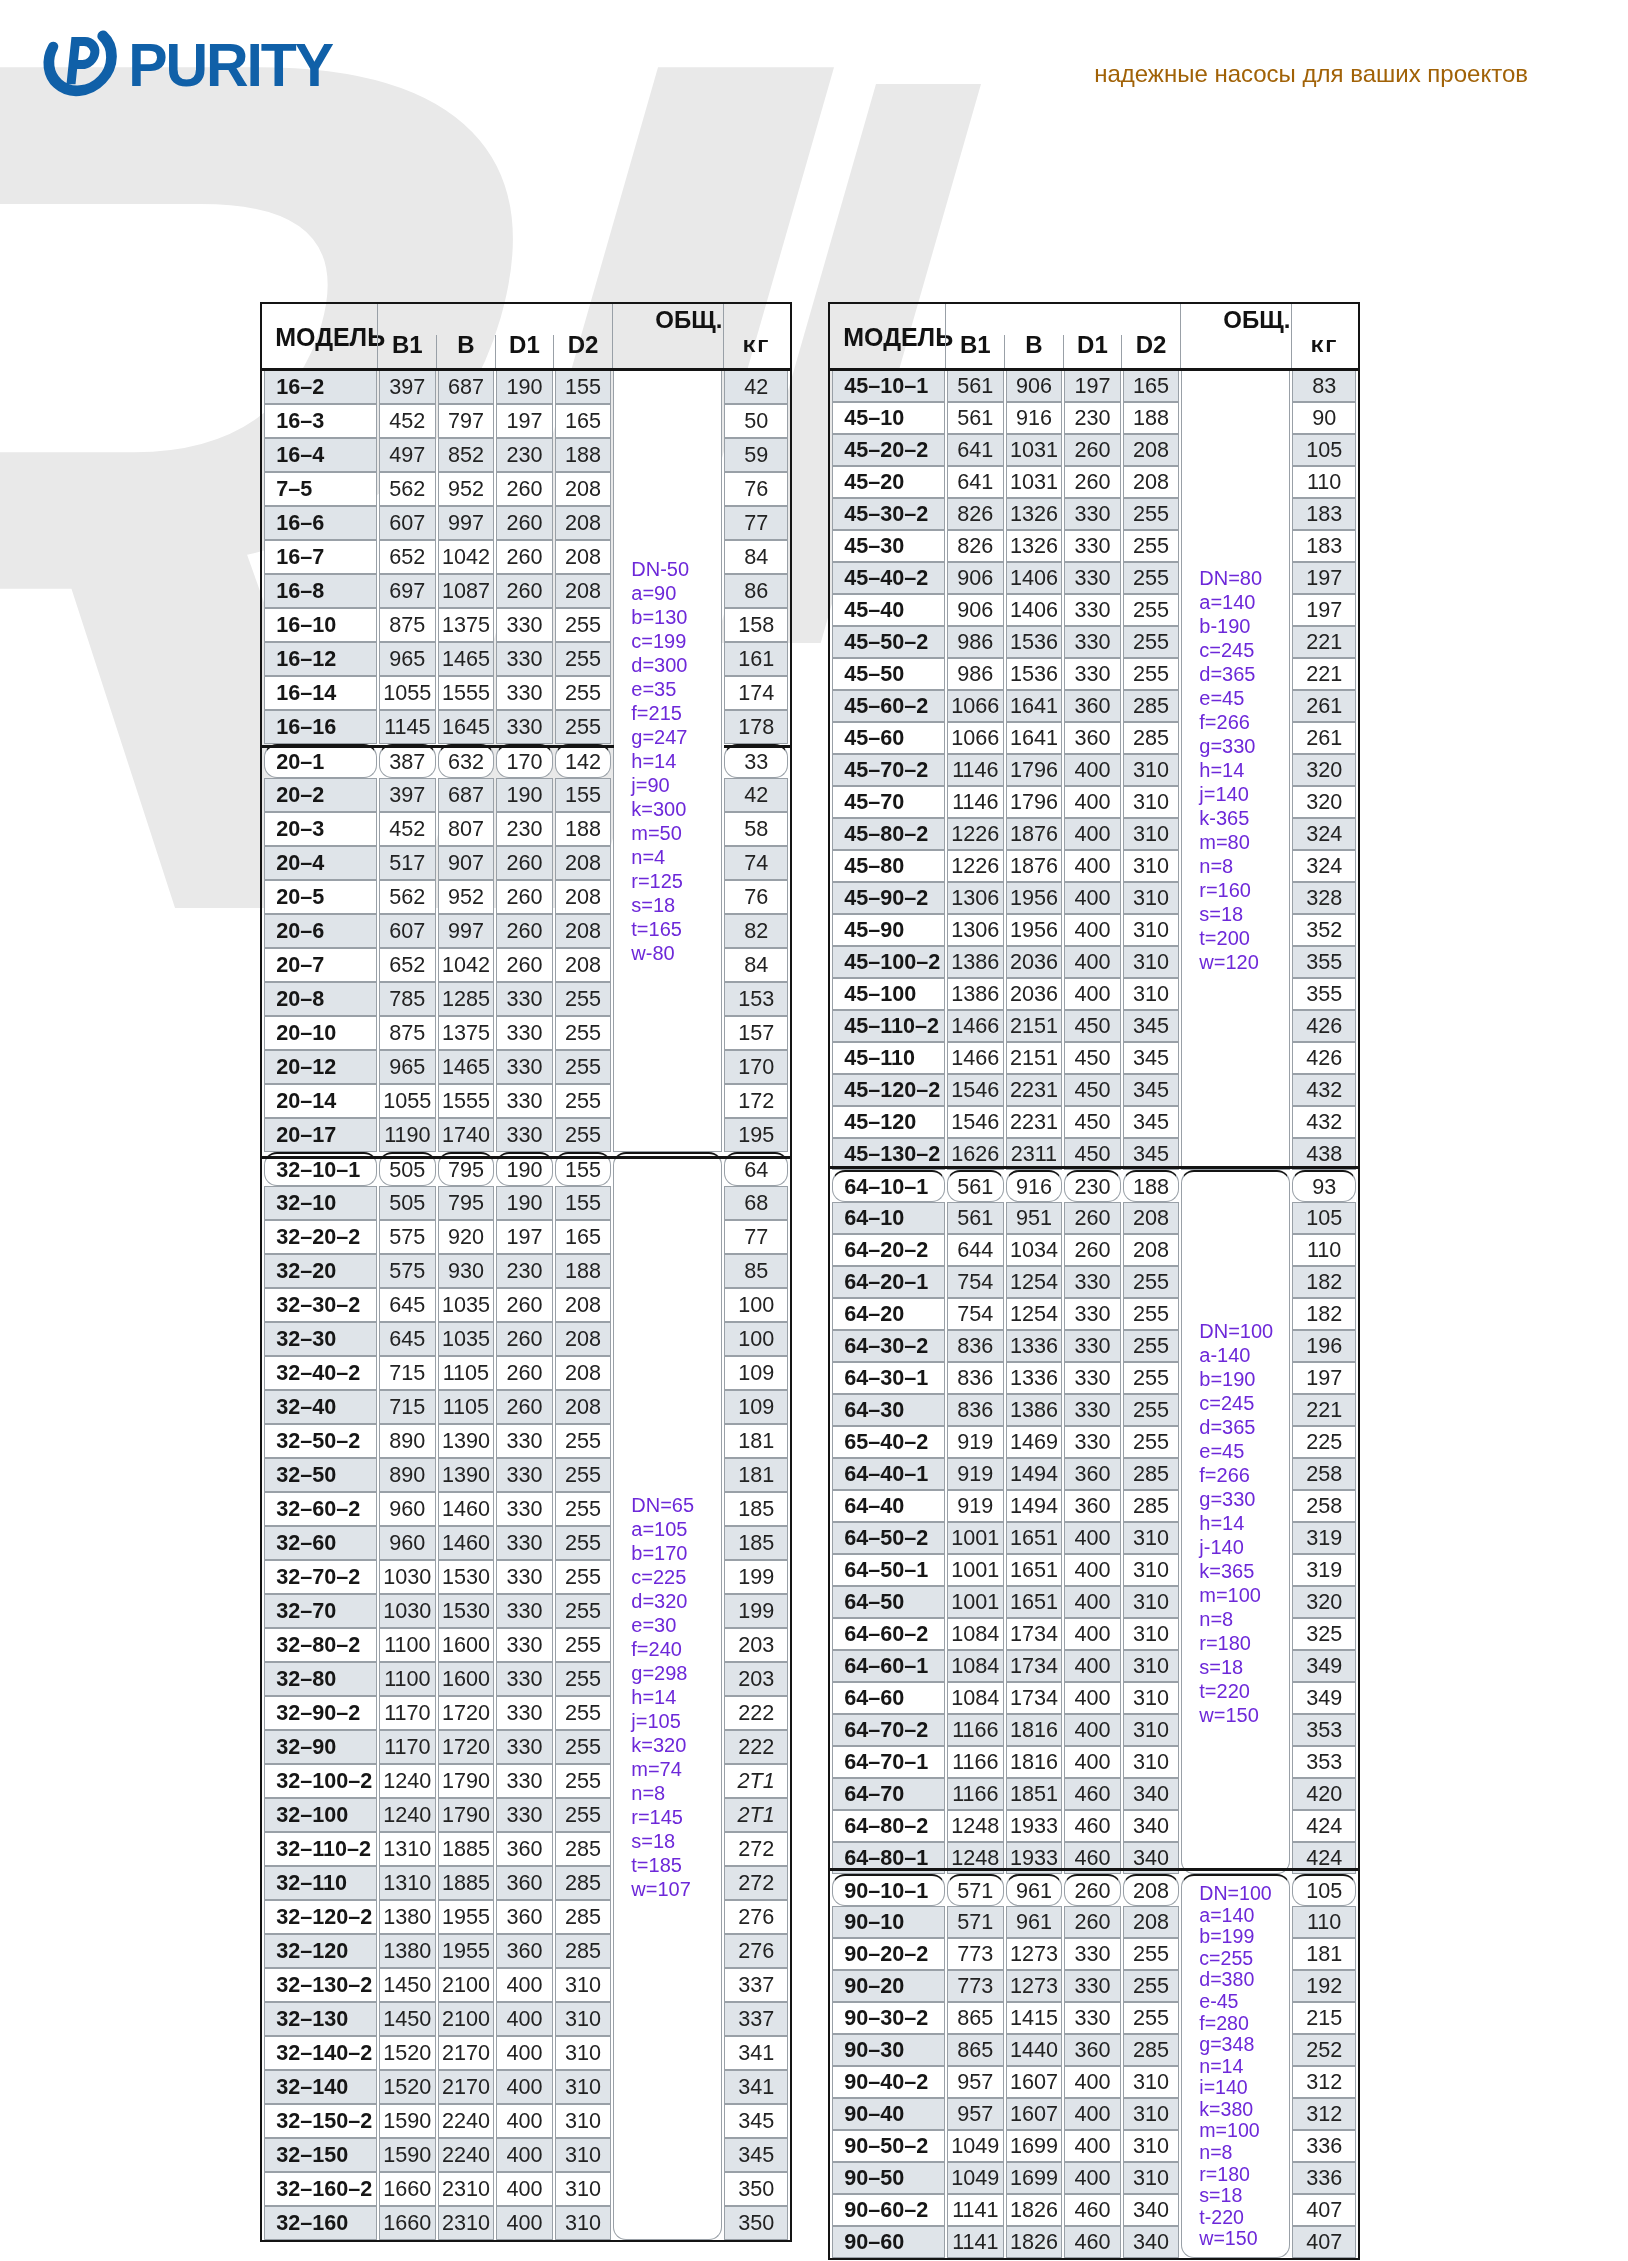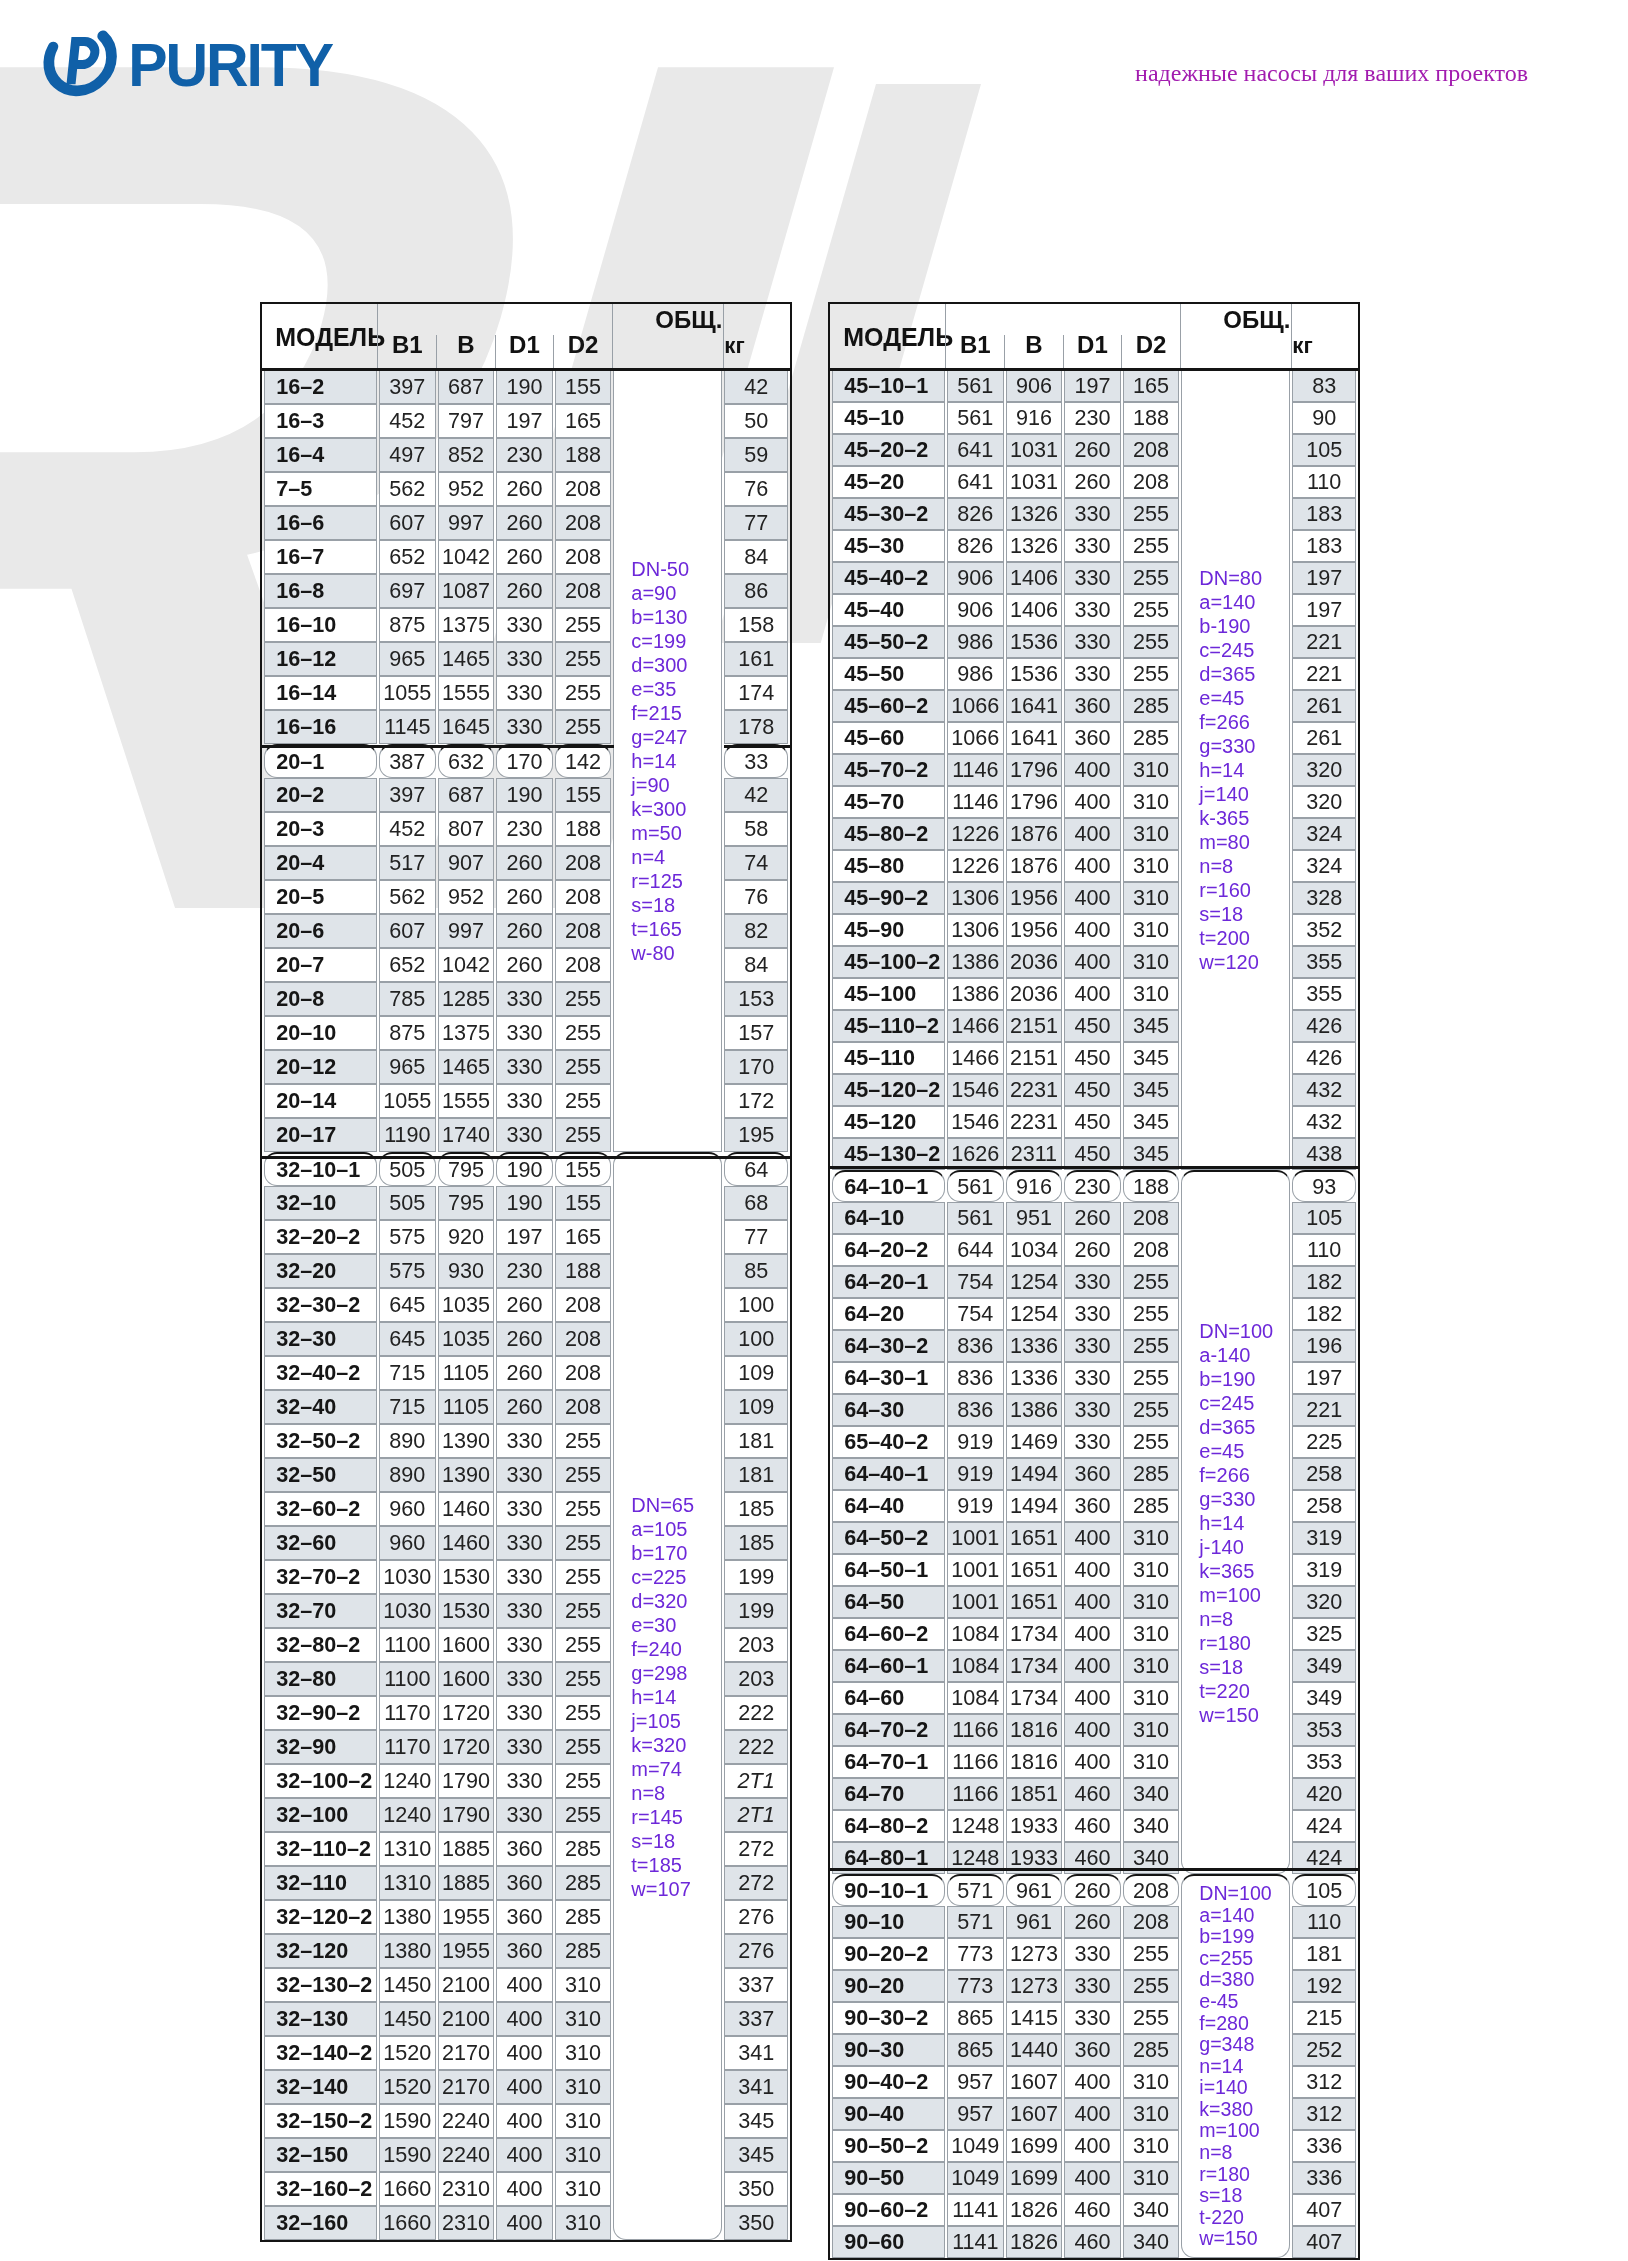--- a/index.html
+++ b/index.html
@@ -8,32 +8,32 @@
   
   .wm{position:absolute;left:-363px;top:-126px;font-size:1222px;line-height:1;font-weight:700;
       color:#e9e9e9;letter-spacing:-63px;transform:skewX(-16deg);z-index:0;user-select:none;}
   .wm2{position:absolute;left:876px;top:84px;width:105px;height:559px;background:#e9e9e9;
        transform:skewX(-16deg);transform-origin:top left;z-index:0;}
   
   .brandbar{position:absolute;left:42px;top:17px;display:flex;align-items:flex-end;z-index:2;}
   .logo-icon{width:82px;height:82px;display:inline-block;}
   .logo-text{font-size:59px;font-weight:800;color:#1060a8;letter-spacing:-2.1px;margin-left:4.2px;
              transform:scaleY(1.05);}
-  .tagline{position:absolute;right:101px;top:60px;font-size:24px;color:#a21caf;z-index:2;font-family:Liberation Serif, serif;}
+  .tagline{position:absolute;right:101px;top:60px;font-size:24px;color:#a16207;z-index:2;}
   
   .tblwrap{position:absolute;border:2.8px solid #141414;background:transparent;z-index:2;}
   .tblwrap.left{left:260px;top:302px;}
   .tblwrap.right{left:828px;top:302px;}
   table.t{border-collapse:separate;border-spacing:2.8px 0;width:528px;table-layout:fixed;}
   .t th,.t td{box-sizing:border-box;padding:0;}
   .t th{height:66px;font-size:24px;font-weight:700;color:#121212;background:transparent;position:relative;}
   th.model{text-align:left;padding-left:11.2px;vertical-align:middle;font-size:25px;margin-top:18px;}
   th.num{vertical-align:bottom;padding-bottom:11.2px;}
   th.obsh{vertical-align:middle;text-align:right;padding-bottom:35px;}
-  th.kg{vertical-align:bottom;padding-bottom:11.2px;text-align:left;font-size:22.3px;}
+  th.kg{vertical-align:bottom;padding-bottom:11.2px;text-align:center;font-size:22.3px;font-family:Liberation Mono, monospace;}
   
   th.vfull::before{content:'';position:absolute;left:-1.7px;top:0;bottom:0;width:0.7px;background:#99a0a7;}
   th.vshort::before{content:'';position:absolute;left:-1.7px;bottom:0;height:35px;width:0.7px;background:#99a0a7;}
   .t td{border:0.7px solid #99a0a7;font-size:21.6px;color:#222;text-align:center;}
   .t-left td{height:34px;}
   .t-right td{height:32px;}
   td.model{text-align:left;padding-left:11.2px;font-weight:700;color:#161616;}
   td.obsh{background:#fff !important;font-size:20px;line-height:24px;text-align:left;
           padding-left:17px;color:#6d28d9;white-space:pre-line;vertical-align:middle;font-weight:400;}
   td.obsh.tight{line-height:21.6px;font-size:19.6px;}

